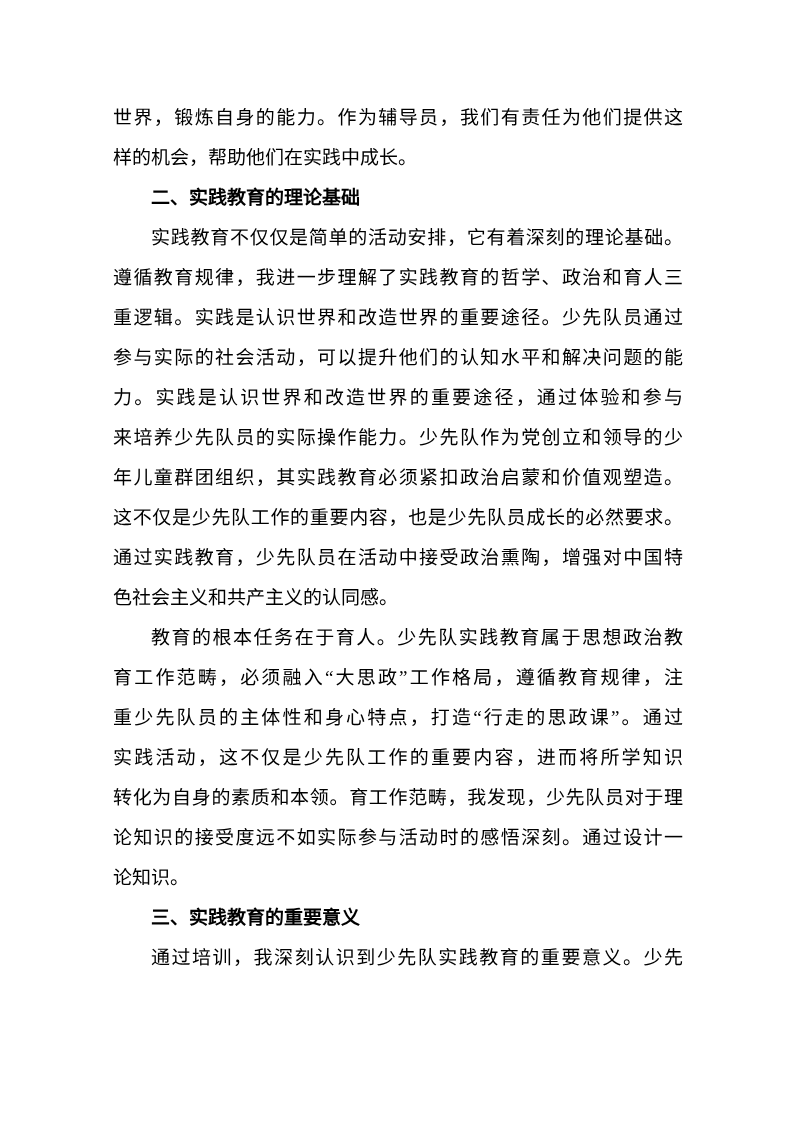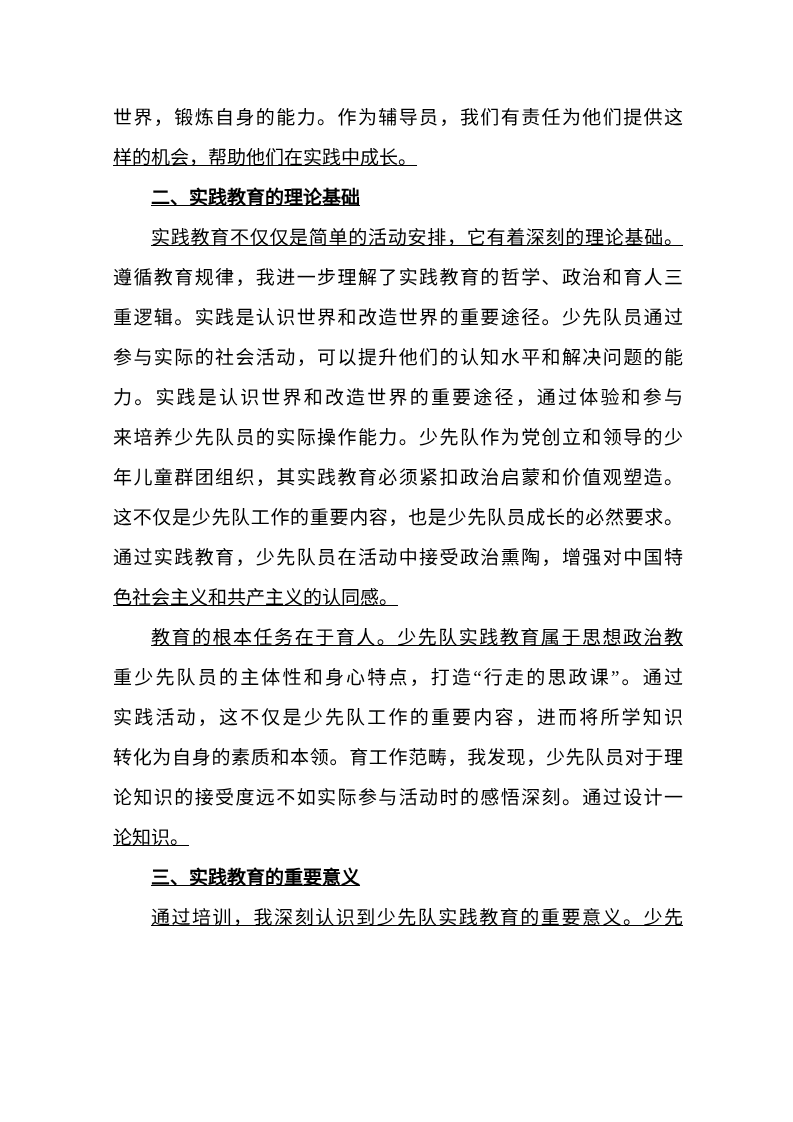--- a/index.html
+++ b/index.html
@@ -26,25 +26,23 @@
   .para { margin: 0; padding: 0; }
   .line {
     height: 40px;
     line-height: 40px;
     text-align: justify;
     text-align-last: justify;
     overflow: hidden;
   }
   .line.lastline {
     text-align-last: left;
-    text-decoration: underline;
   }
   .line.indent {
     text-indent: 2em;
-    text-decoration: underline;
   }
   .line.heading {
     font-weight: bold;
     text-align-last: left;
   }
 </style>
 </head>
 <body>
 
 <div class="page">
@@ -67,20 +65,21 @@
       <div class="line">力。实践是认识世界和改造世界的重要途径，通过体验和参与</div>
       <div class="line">来培养少先队员的实际操作能力。少先队作为党创立和领导的少</div>
       <div class="line">年儿童群团组织，其实践教育必须紧扣政治启蒙和价值观塑造。</div>
       <div class="line">这不仅是少先队工作的重要内容，也是少先队员成长的必然要求。</div>
       <div class="line">通过实践教育，少先队员在活动中接受政治熏陶，增强对中国特</div>
       <div class="line lastline">色社会主义和共产主义的认同感。</div>
     </div>
 
     <div class="para">
       <div class="line indent">教育的根本任务在于育人。少先队实践教育属于思想政治教</div>
+      <div class="line">育工作范畴，必须融入“大思政”工作格局，遵循教育规律，注</div>
       <div class="line">重少先队员的主体性和身心特点，打造“行走的思政课”。通过</div>
       <div class="line">实践活动，这不仅是少先队工作的重要内容，进而将所学知识</div>
       <div class="line">转化为自身的素质和本领。育工作范畴，我发现，少先队员对于理</div>
       <div class="line">论知识的接受度远不如实际参与活动时的感悟深刻。通过设计一</div>
       <div class="line lastline">论知识。</div>
     </div>
 
     <div class="para">
       <div class="line heading indent">三、实践教育的重要意义</div>
     </div>

